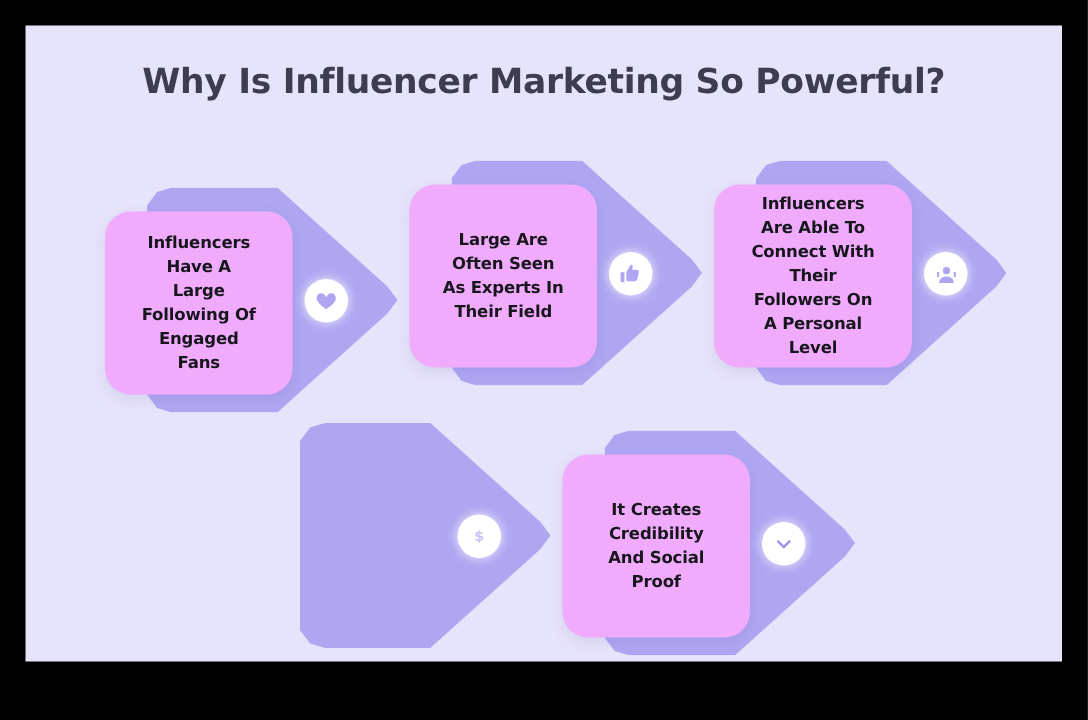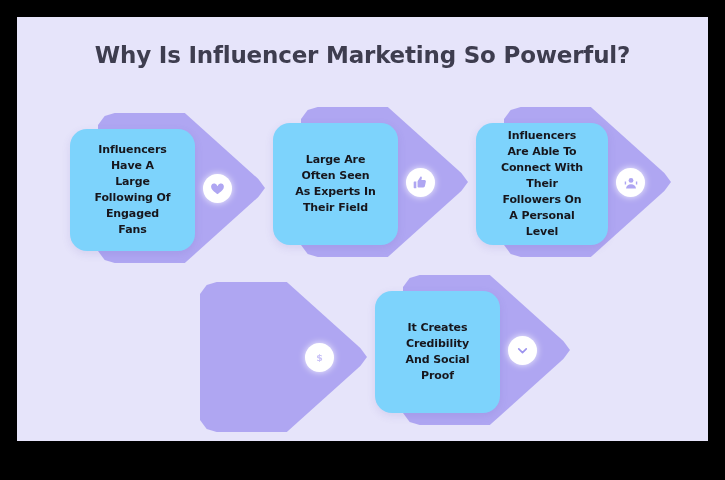--- a/index.html
+++ b/index.html
@@ -81,21 +81,21 @@
     );
   }
 
   
   .arrow-card {
     position: absolute;
     left: 0;
     top: 16px;
     width: 125px;
     height: 122px;
-    background: #7dd3fc;
+    background: #f0abfc;
     border-radius: 17px;
     box-shadow: 0 3px 9px rgba(90, 80, 170, 0.13);
     display: flex;
     align-items: center;
     justify-content: center;
     padding: 4px 22px;
   }
 
   .arrow-card-text {
     font-size: 11px;
@@ -119,26 +119,26 @@
     align-items: center;
     justify-content: center;
     box-shadow: 0 0 7px rgba(255, 255, 255, 0.85);
   }
 
   .arrow-icon-badge svg {
     display: block;
   }
 
   
-  #item-1 { left: 53px;  top: 96px; }
+  #item-1 { left: 53px;  top: 108px; }
   #item-2 { left: 256px; top: 90px; }
   #item-3 { left: 459px; top: 90px; }
 
   #item-4 { left: 155px; top: 265px; }
-  #item-5 { left: 358px; top: 258px; }
+  #item-5 { left: 358px; top: 270px; }
 
   
   #item-3 .arrow-card { width: 132px; }
   #item-3 .arrow-icon-badge { left: 140px; }
 </style>
 </head>
 <body>
 
 <div id="frame">
   <div id="canvas">

